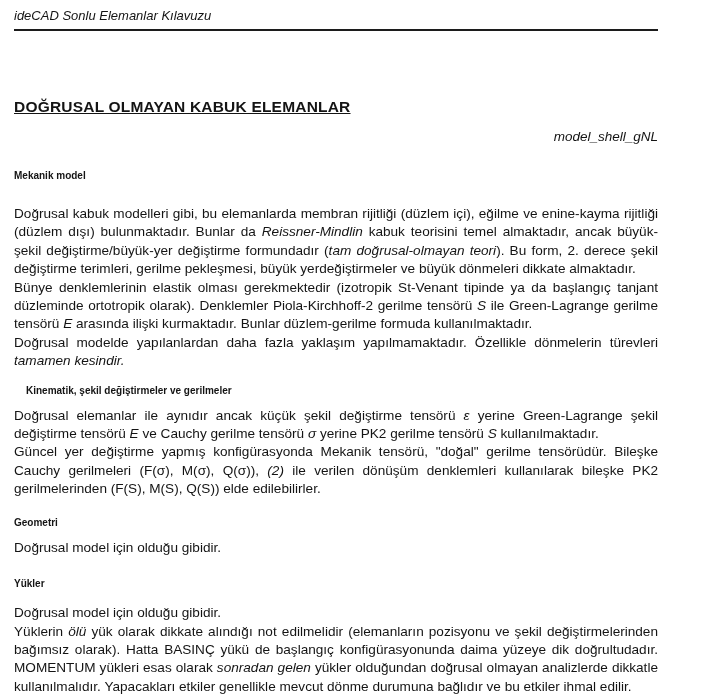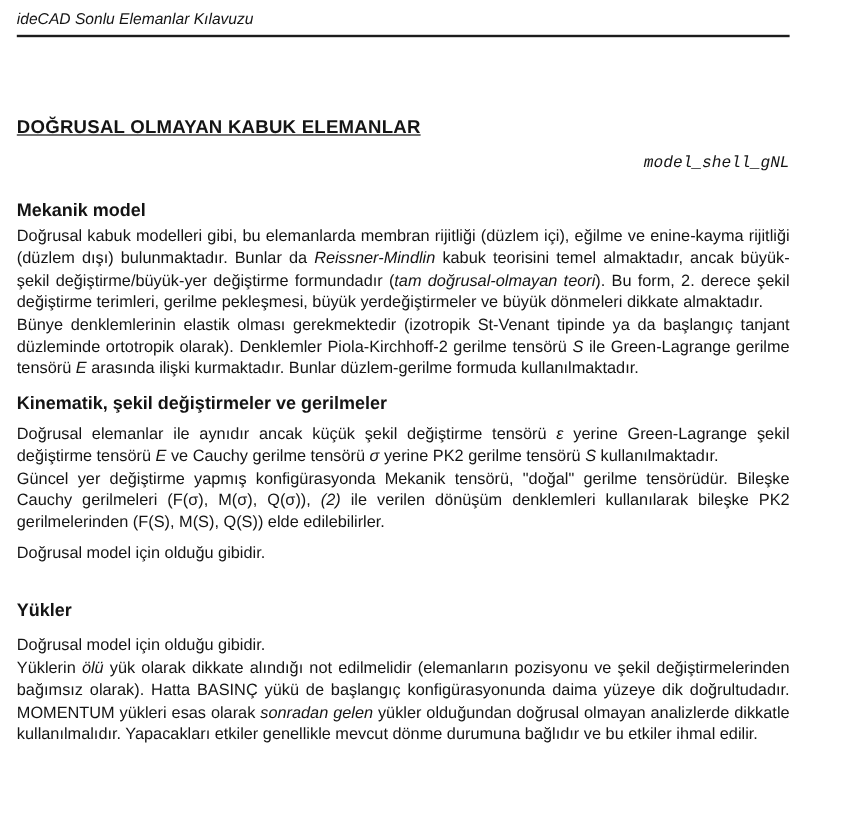--- a/index.html
+++ b/index.html
@@ -34,42 +34,42 @@
     margin-top: 67px;
     font-size: 15.5px;
     line-height: 18px;
     font-weight: 700;
     letter-spacing: 0.2px;
     text-decoration: underline;
   }
   .model-tag {
     margin-top: 13px;
     text-align: right;
-    font-family: Liberation Mono, monospace;
+    font-family: Liberation Sans, sans-serif;
     font-style: italic;
     font-size: 13.5px;
     line-height: 15px;
   }
   h2.sec-heading {
     margin: 0;
-    font-size: 15px;
+    font-size: 10px;
     line-height: 18px;
     font-weight: 700;
   }
   .sec-mekanik h2.sec-heading   { margin-top: 23px; }
-  .sec-kinematik h2.sec-heading { margin-top: 11px; }
+  .sec-kinematik h2.sec-heading { margin-top: 11px; margin-left: 12px; }
   .sec-geometri h2.sec-heading  { margin-top: 15px; }
-  .sec-yukler h2.sec-heading    { margin-top: 30px; }
+  .sec-yukler h2.sec-heading    { margin-top: 18px; }
   p.body-par {
     margin: 0;
     font-size: 13.6px;
     line-height: 18.4px;
     text-align: justify;
   }
-  .sec-mekanik p.body-par:first-of-type   { margin-top: 3px; }
+  .sec-mekanik p.body-par:first-of-type   { margin-top: 20px; }
   .sec-kinematik p.body-par:first-of-type { margin-top: 7px; }
   .sec-geometri p.body-par:first-of-type  { margin-top: 7px; }
   .sec-yukler p.body-par:first-of-type    { margin-top: 11px; }
   .ital { font-style: italic; }
 </style>
 </head>
 <body>
 
 <div class="doc">
 
@@ -77,29 +77,31 @@
   <div class="header-rule"></div>
 
   <div class="doc-title">DOĞRUSAL OLMAYAN KABUK ELEMANLAR</div>
 
   <div class="model-tag">model_shell_gNL</div>
 
   <section class="sec-mekanik">
     <h2 class="sec-heading">Mekanik model</h2>
     <p class="body-par"><span>Doğrusal kabuk modelleri gibi, bu elemanlarda membran rijitliği (düzlem içi), eğilme ve enine-kayma rijitliği (düzlem dışı) bulunmaktadır. Bunlar da </span><span class="ital">Reissner-Mindlin</span><span> kabuk teorisini temel almaktadır, ancak büyük-şekil değiştirme/büyük-yer değiştirme formundadır (</span><span class="ital">tam doğrusal-olmayan teori</span><span>). Bu form, 2. derece şekil değiştirme terimleri, gerilme pekleşmesi, büyük yerdeğiştirmeler ve büyük dönmeleri dikkate almaktadır.</span></p>
     <p class="body-par"><span>Bünye denklemlerinin elastik olması gerekmektedir (izotropik St-Venant tipinde ya da başlangıç tanjant düzleminde ortotropik olarak). Denklemler Piola-Kirchhoff-2 gerilme tensörü </span><span class="ital">S</span><span> ile Green-Lagrange gerilme tensörü </span><span class="ital">E</span><span> arasında ilişki kurmaktadır. Bunlar düzlem-gerilme formuda kullanılmaktadır.</span></p>
+    <p class="body-par"><span>Doğrusal modelde yapılanlardan daha fazla yaklaşım yapılmamaktadır. Özellikle dönmelerin türevleri </span><span class="ital">tamamen kesindir.</span></p>
   </section>
 
   <section class="sec-kinematik">
     <h2 class="sec-heading">Kinematik, şekil değiştirmeler ve gerilmeler</h2>
     <p class="body-par"><span>Doğrusal elemanlar ile aynıdır ancak küçük şekil değiştirme tensörü </span><span class="ital">ε</span><span> yerine Green-Lagrange şekil değiştirme tensörü </span><span class="ital">E</span><span> ve Cauchy gerilme tensörü </span><span class="ital">σ</span><span> yerine PK2 gerilme tensörü </span><span class="ital">S</span><span> kullanılmaktadır.</span></p>
     <p class="body-par"><span>Güncel yer değiştirme yapmış konfigürasyonda Mekanik tensörü, "doğal" gerilme tensörüdür. Bileşke Cauchy gerilmeleri (F(σ), M(σ), Q(σ)), </span><span class="ital">(2)</span><span> ile verilen dönüşüm denklemleri kullanılarak bileşke PK2 gerilmelerinden (F(S), M(S), Q(S)) elde edilebilirler.</span></p>
   </section>
 
   <section class="sec-geometri">
+    <h2 class="sec-heading">Geometri</h2>
     <p class="body-par"><span>Doğrusal model için olduğu gibidir.</span></p>
   </section>
 
   <section class="sec-yukler">
     <h2 class="sec-heading">Yükler</h2>
     <p class="body-par"><span>Doğrusal model için olduğu gibidir.</span></p>
     <p class="body-par"><span>Yüklerin </span><span class="ital">ölü</span><span> yük olarak dikkate alındığı not edilmelidir (elemanların pozisyonu ve şekil değiştirmelerinden bağımsız olarak). Hatta BASINÇ yükü de başlangıç konfigürasyonunda daima yüzeye dik doğrultudadır. MOMENTUM yükleri esas olarak </span><span class="ital">sonradan gelen</span><span> yükler olduğundan doğrusal olmayan analizlerde dikkatle kullanılmalıdır. Yapacakları etkiler genellikle mevcut dönme durumuna bağlıdır ve bu etkiler ihmal edilir.</span></p>
   </section>
 
 </div>

